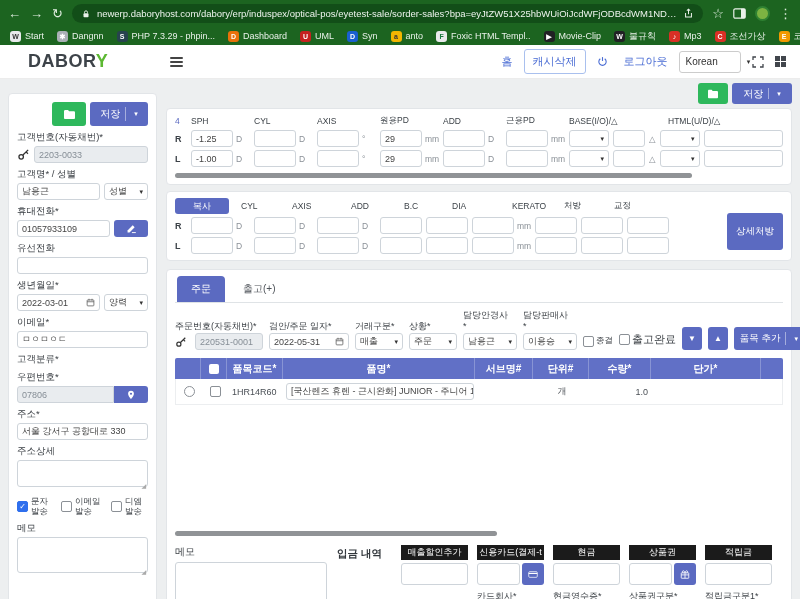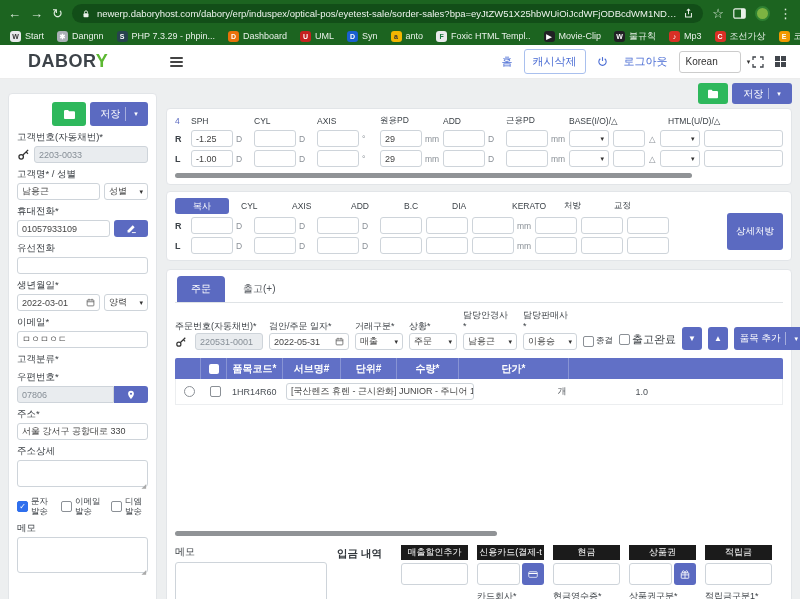--- a/index.html
+++ b/index.html
@@ -578,20 +578,21 @@
         </button>
       </div>
 
       <div style="margin-top:8px;">
         <div class="thead">
           <span class="tc" style="width:26px"></span>
           <span class="tc" style="width:26px">
               <span style="width:10px;height:10px;background:#fff;border-radius:2px;"></span>
             </span>
           <span class="tc" style="width:56px">품목코드*</span>
+          <span class="tc" style="width:192px">품명*</span>
           <span class="tc" style="width:58px">서브명#</span>
           <span class="tc" style="width:56px">단위#</span>
           <span class="tc" style="width:62px">수량*</span>
           <span class="tc" style="width:110px">단가*</span>
           <span class="tc" style="flex:1;border-right:none;"></span>
         </div>
         <div class="trow">
           <span class="tc" style="width:26px;justify-content:center;">
               <span class="radio"></span>
             </span>

